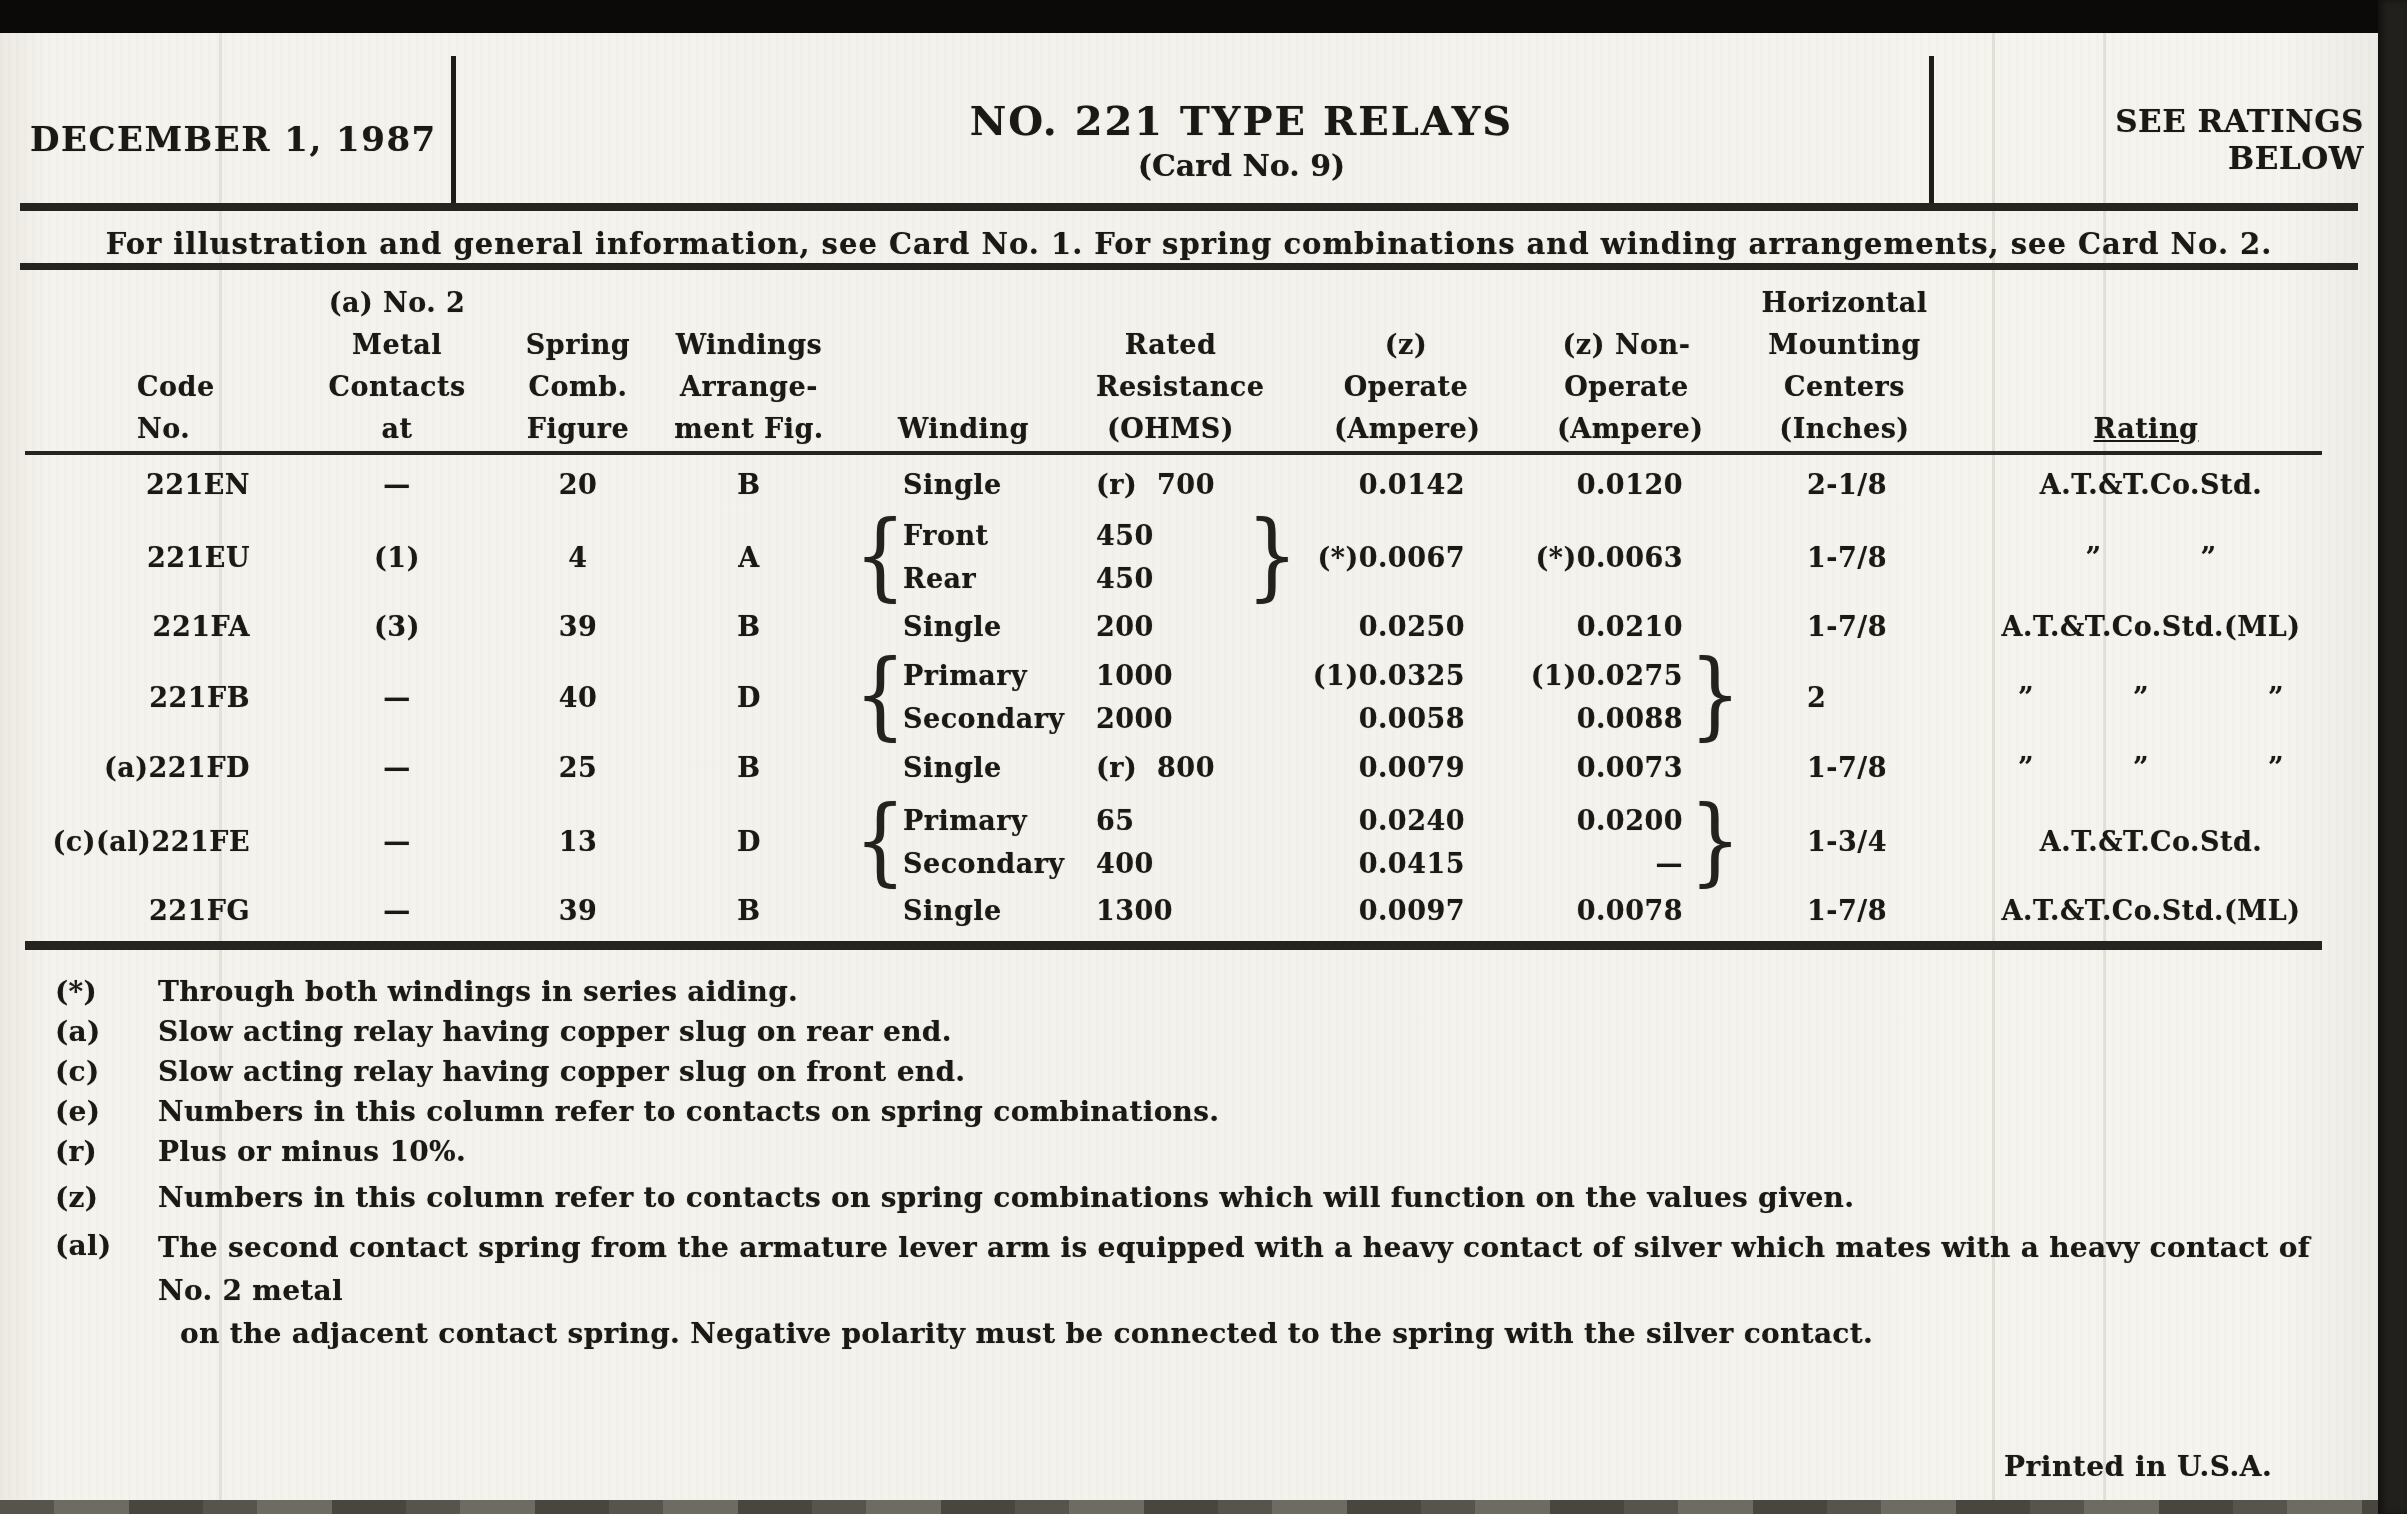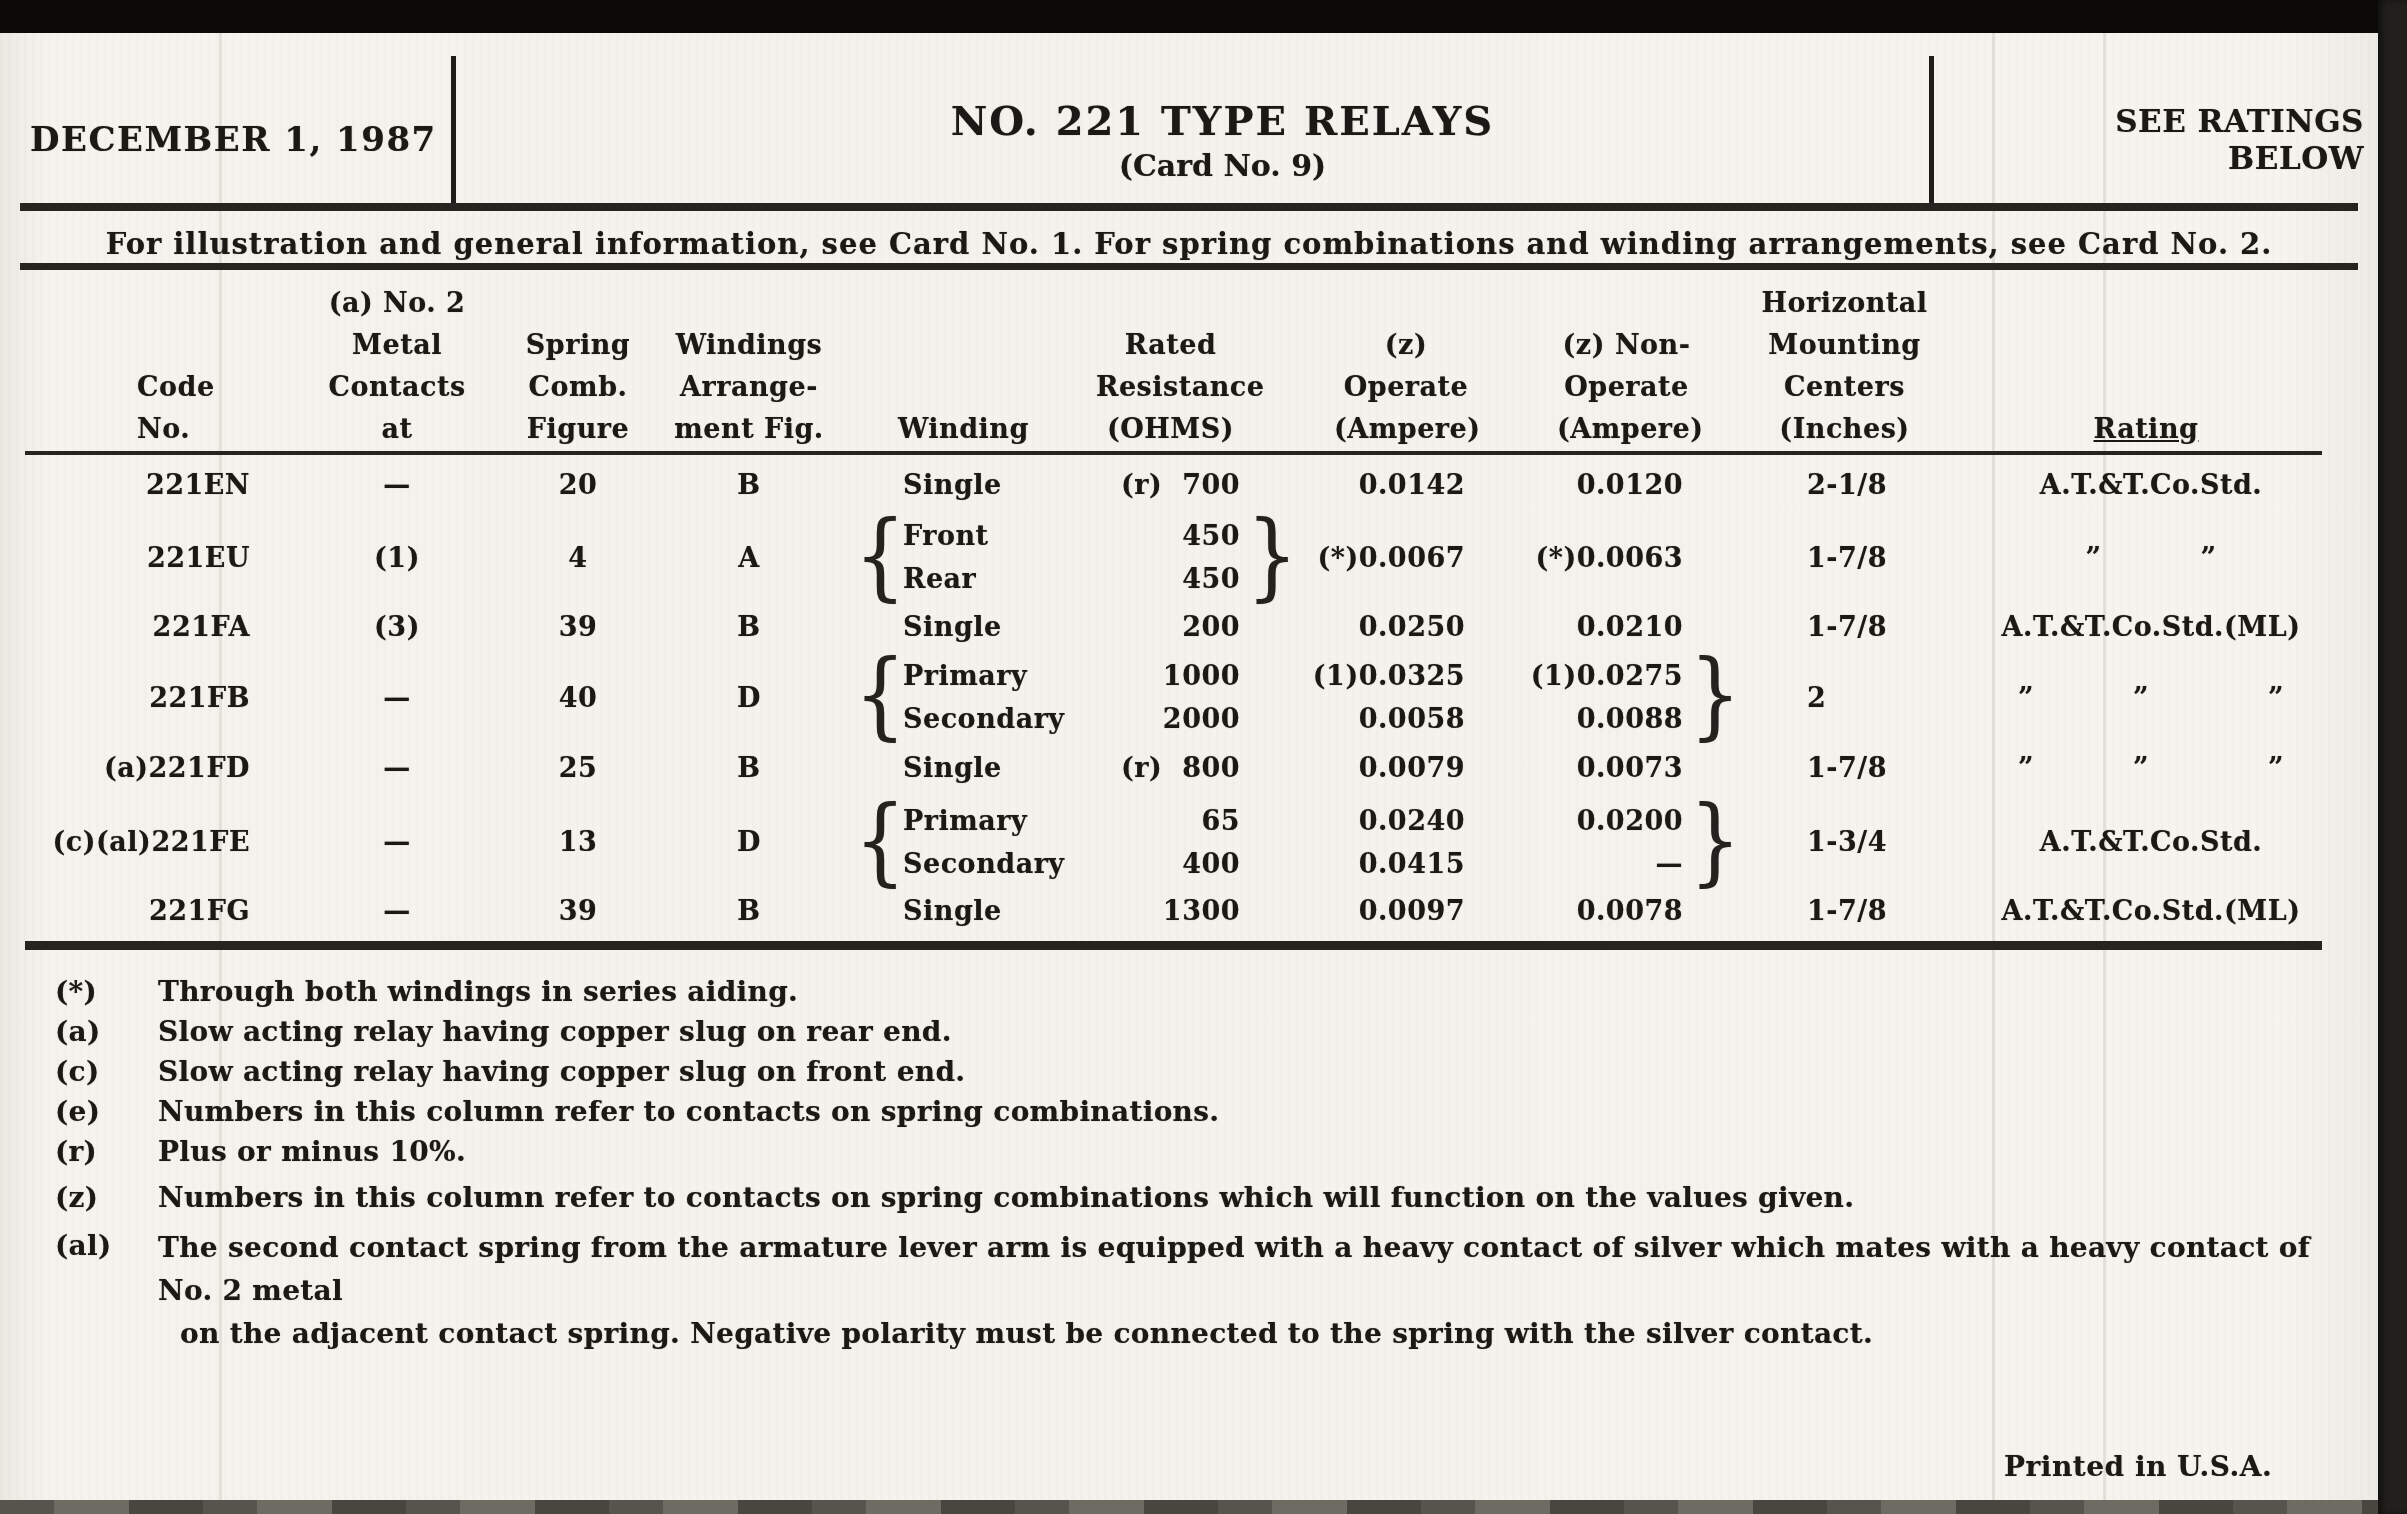--- a/index.html
+++ b/index.html
@@ -13,21 +13,21 @@
         background:repeating-linear-gradient(90deg,rgba(0,0,0,0.012) 0 3px,transparent 3px 8px);}
   .topbar{position:absolute;left:0;top:0;width:2408px;height:33px;background:#0b0a09;}
   .rightbar{position:absolute;left:2378px;top:0;width:30px;height:1515px;background:#21201c;
         box-shadow:inset 4px 0 6px rgba(0,0,0,0.5);}
   .bottombar{position:absolute;left:0;top:1500px;width:2378px;height:15px;
         background:repeating-linear-gradient(90deg,#57544e 0 54px,#6e6b63 54px 129px,#48463f 129px 203px);}
   .fold{position:absolute;top:33px;height:1467px;width:3px;background:rgba(105,95,78,0.12);}
 
   .date{position:absolute;left:30px;top:119px;font-size:34px;letter-spacing:1.5px;}
   .vline{position:absolute;top:56px;height:147px;width:5px;background:#1d1c19;}
-  .titleblock{position:absolute;left:424px;top:99px;width:1597px;text-align:center;}
+  .titleblock{position:absolute;left:443px;top:99px;width:1597px;text-align:center;}
   .title{font-size:40px;letter-spacing:2px;line-height:44px;}
   .subtitle{font-size:30px;line-height:34px;margin-top:6px;}
   .ratingsblock{position:absolute;left:1938px;top:103px;width:426px;text-align:right;
         font-size:31px;line-height:37px;letter-spacing:0.5px;}
   .rule{position:absolute;background:#262420;}
   .info{position:absolute;left:0px;top:227px;width:2378px;text-align:center;font-size:29px;letter-spacing:1px;}
 
   .tgrid{display:grid;grid-template-columns:248px 238px 124px 218px 238px 149px 233px 218px 257px 426px;}
   .thead{position:absolute;left:30px;top:280px;width:2346px;height:170px;font-size:27px;letter-spacing:0.5px;}
   .hc{display:flex;flex-direction:column;justify-content:flex-end;line-height:42px;}
@@ -40,21 +40,21 @@
   .hc9{padding-left:40px;}
   .hc10{padding-right:40px;text-decoration:underline;}
 
   .tbody{position:absolute;left:30px;top:455px;width:2346px;font-size:27px;letter-spacing:0.5px;}
   .tr{position:relative;}
   .td{display:flex;flex-direction:column;justify-content:center;line-height:43px;}
   .td div{min-height:43px;}
   .a-code{text-align:right;padding-right:28px;}
   .a-center{text-align:center;}
   .a-winding{text-align:left;padding-left:45px;}
-  .a-res{text-align:right;padding-right:5px;}
+  .a-res{padding-right:5px;}
   .a-op{text-align:right;padding-right:13px;}
   .a-nop{text-align:right;padding-right:13px;}
   .a-mount{text-align:left;padding-left:111px;}
   .a-rating{text-align:center;padding-right:30px;}
   .brace{position:absolute;top:50%;transform:translateY(-52%) scaleX(0.85);
          font-size:95px;font-weight:400;color:#24221e;line-height:95px;}
 
   .fnotes{position:absolute;left:55px;top:972px;width:2307px;font-size:28px;line-height:40px;letter-spacing:0.3px;}
   .fn{display:flex;align-items:flex-start;}
   .fn-m{flex:none;min-width:73px;}

